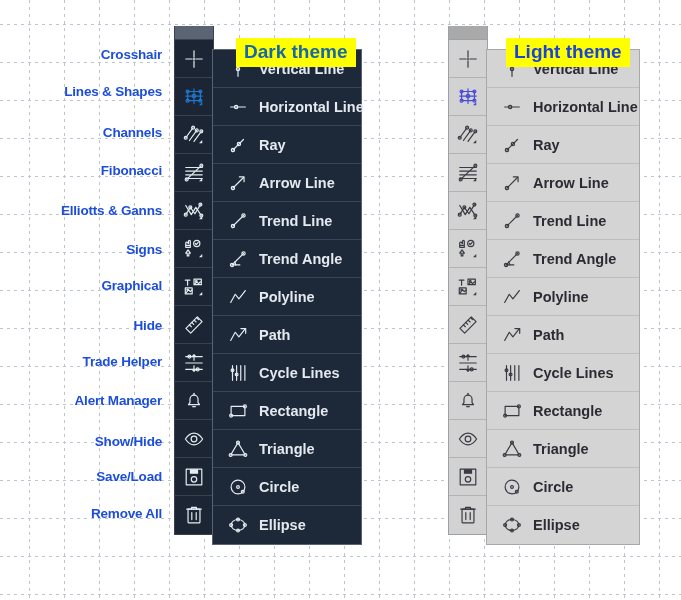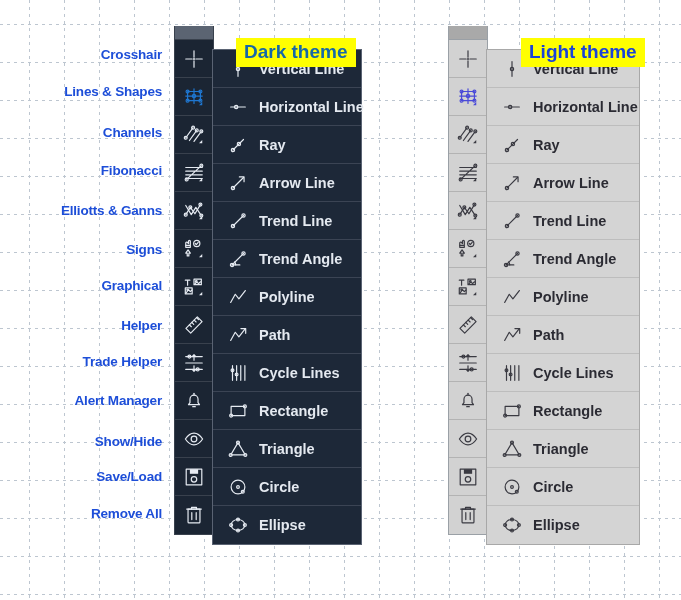--- a/index.html
+++ b/index.html
@@ -67,21 +67,21 @@
   #light-panel .railbtn{border-bottom:1px solid #b3b3b3;background:#d2d2d2;}
   #light-panel .railbtn:last-child{border-bottom:none;}
   #light-panel .flyout{left:38px;background:#d4d4d4;border:1px solid #a8a8a8;}
   #light-panel .flyrow{border-bottom:1px solid #bdbdbd;background:#d4d4d4;}
   #light-panel .flyrow:last-child{border-bottom:none;}
   #light-panel .flylabel{color:#2b2b33;}
   #light-title{
     position:absolute;left:64px;top:12px;
     background:#ffff00;color:#1a43d8;
     font-weight:bold;font-size:19px;
-    padding:3px 8px 4px 8px;white-space:nowrap;margin-left:15px;
+    padding:3px 8px 4px 8px;white-space:nowrap;
   }
   svg{display:block;overflow:visible;}
 </style>
 </head>
 <body>
 
 <div id="gridlines">
     <div class="gline-h" style="top: 24px;"></div>
     <div class="gline-h" style="top: 62px;"></div>
     <div class="gline-h" style="top: 100px;"></div>
@@ -120,21 +120,21 @@
   </div>
 
 <div id="captions">
     <div class="caption" style="top: 47px;">Crosshair</div>
     <div class="caption" style="top: 84px;">Lines &amp; Shapes</div>
     <div class="caption" style="top: 125px;">Channels</div>
     <div class="caption" style="top: 163px;">Fibonacci</div>
     <div class="caption" style="top: 203px;">Elliotts &amp; Ganns</div>
     <div class="caption" style="top: 242px;">Signs</div>
     <div class="caption" style="top: 278px;">Graphical</div>
-    <div class="caption" style="top: 318px;">Helper</div>
+    <div class="caption" style="top: 318px;">Hide</div>
     <div class="caption" style="top: 354px; margin-left: 20px;">Trade Helper</div>
     <div class="caption" style="top: 393px;">Alert Manager</div>
     <div class="caption" style="top: 434px;">Show/Hide</div>
     <div class="caption" style="top: 469px;">Save/Load</div>
     <div class="caption" style="top: 506px;">Remove All</div>
   </div>
 
 <div class="panel" id="dark-panel">
     <div class="rail">
       <div class="railhandle"></div>

